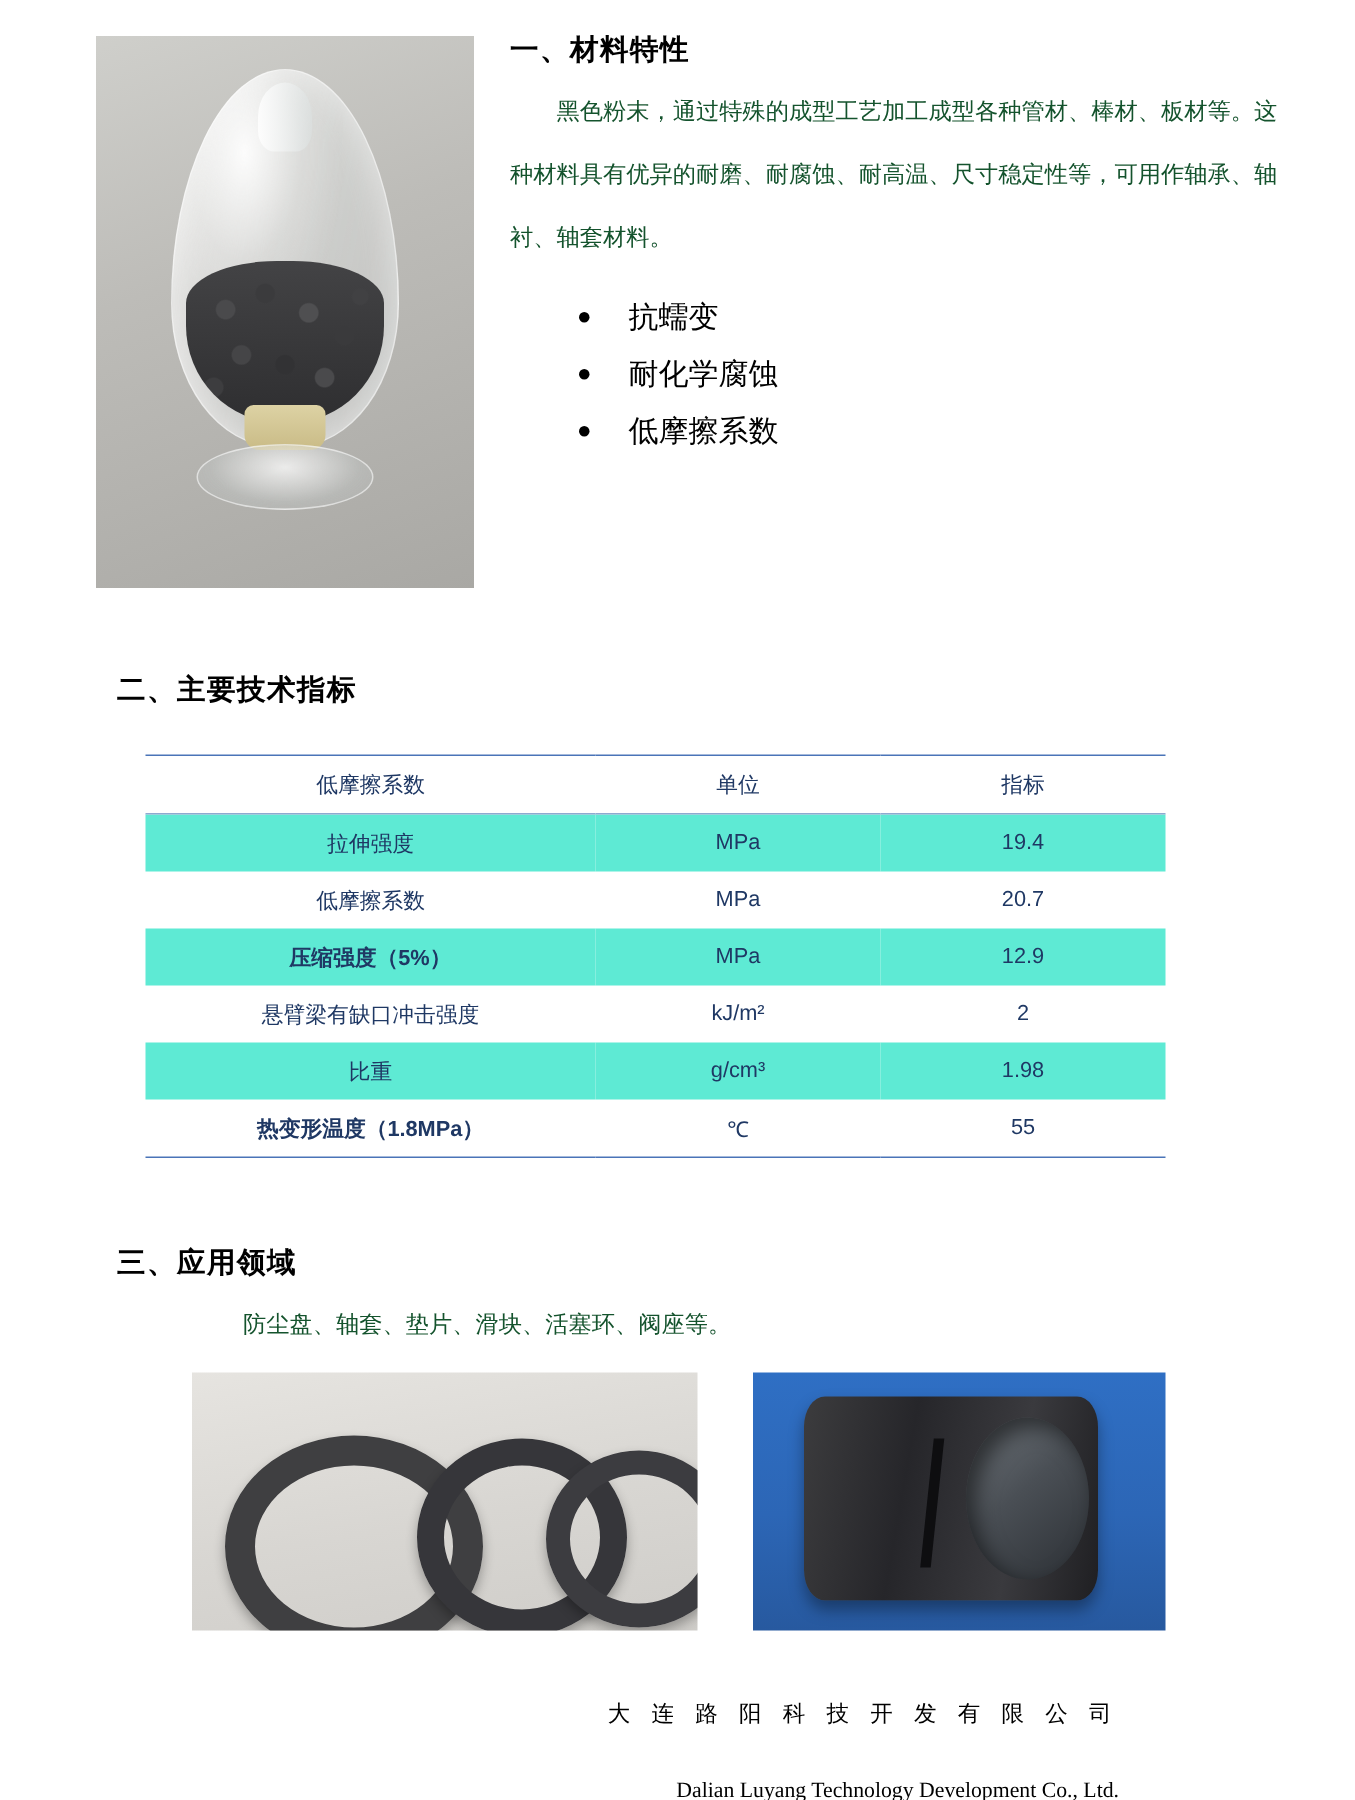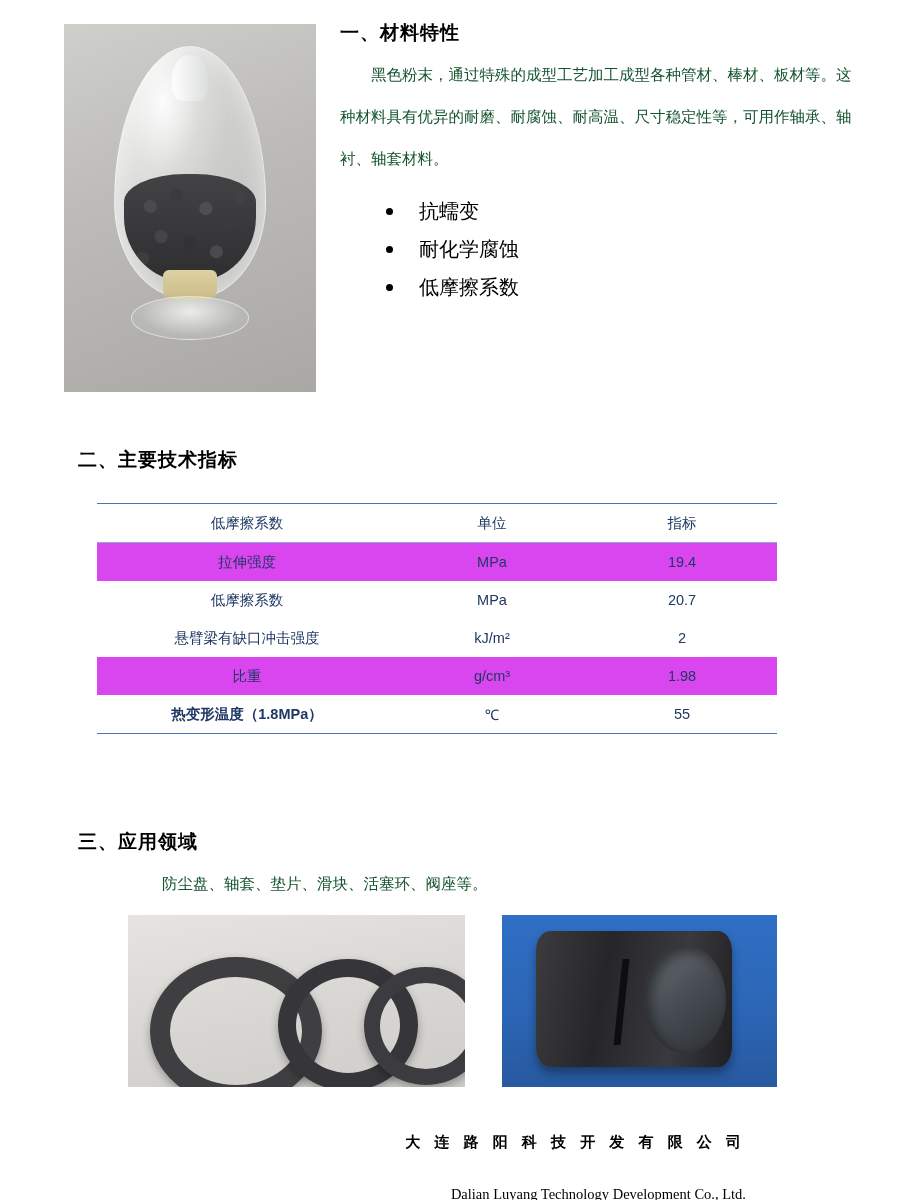--- a/index.html
+++ b/index.html
@@ -163,21 +163,21 @@
     padding: 0;
     border: none;
   }
   table.spec thead th {
     border-top: 1.6px solid #4a74b8;
     border-bottom: 1.1px solid #8fa9d0;
     font-weight: normal;
     color: #1f3864;
   }
   table.spec tbody tr.alt td {
-    background: #d946ef;
+    background: #5eead4;
   }
   table.spec tbody tr:last-child td {
     border-bottom: 1.6px solid #4a74b8;
   }
   table.spec td.bold, table.spec td b { font-weight: bold; }
 
   
   #p3 {
     position: absolute;
     left: 128px;
@@ -252,21 +252,21 @@
 
   
   .footer {
     position: absolute;
     right: 60px;
     text-align: right;
   }
   #f-cn {
     top: 1133px;
     font-size: 15px;
-    font-weight: bold;
+    font-weight: normal;
     letter-spacing: 5px;
     color: #000;
   }
   #f-en {
     top: 1168px;
     font-size: 14.5px;
     font-family: "Liberation Serif", serif;
     color: #000;
     margin-top: 18px;
   }
@@ -318,20 +318,25 @@
         <tr class="alt">
           <td>拉伸强度</td>
           <td>MPa</td>
           <td>19.4</td>
         </tr>
         <tr>
           <td>低摩擦系数</td>
           <td>MPa</td>
           <td>20.7</td>
         </tr>
+        <tr class="alt">
+          <td class="bold">压缩强度（5%）</td>
+          <td>MPa</td>
+          <td>12.9</td>
+        </tr>
         <tr>
           <td>悬臂梁有缺口冲击强度</td>
           <td>kJ/m²</td>
           <td>2</td>
         </tr>
         <tr class="alt">
           <td>比重</td>
           <td>g/cm³</td>
           <td>1.98</td>
         </tr>

